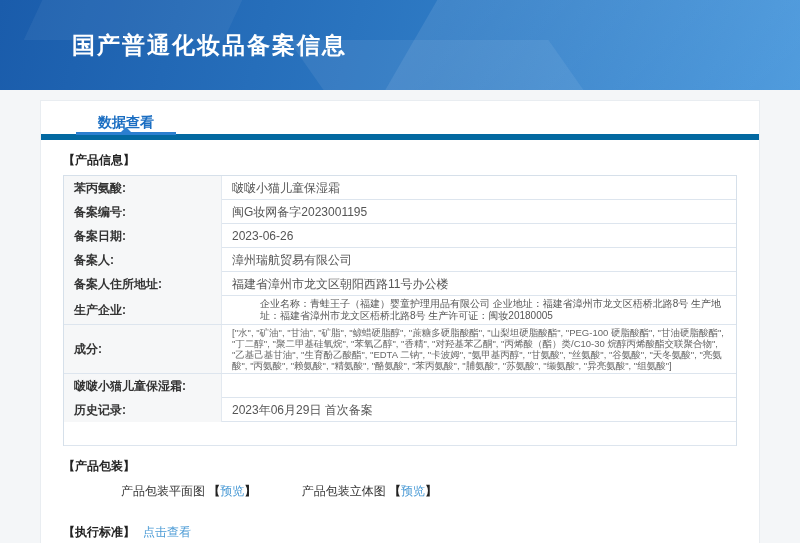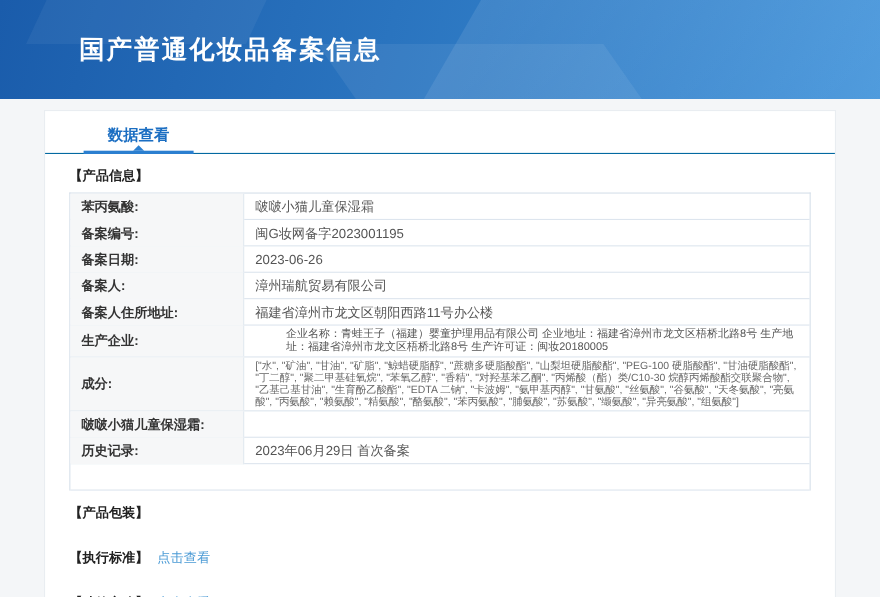--- a/index.html
+++ b/index.html
@@ -54,21 +54,21 @@
     background: #ffffff;
     border: 1px solid #e9edf1;
     padding-bottom: 12px;
     min-height: 405px;
   }
 
   
   .tabbar {
     position: relative;
     height: 39px;
-    border-bottom: 1px solid #0369a1;
+    border-bottom: 6px solid #0369a1;
     padding-left: 35px;
     font-family: Liberation Mono, monospace;
   }
   .tab {
     position: relative;
     display: inline-block;
     width: 100px;
     text-align: center;
     padding-top: 13px;
     font-size: 14px;
@@ -215,20 +215,30 @@
         <div class="cell label">历史记录:</div>
         <div class="cell value">2023年06月29日 首次备案</div>
       </div>
       <div class="row normal">
         <div class="cell value"></div>
       </div>
     </div>
 
     <div class="section-title">【产品包装】</div>
 
+    <div class="pack-row">
+      <span class="pack-item">
+        <span>产品包装平面图</span>
+        <span class="bracket">【</span><span class="link">预览</span><span class="bracket">】</span>
+      </span>
+      <span class="pack-item">
+        <span>产品包装立体图</span>
+        <span class="bracket">【</span><span class="link">预览</span><span class="bracket">】</span>
+      </span>
+    </div>
 
     <div class="inline-section">
       <span class="title">【执行标准】</span><span class="link">点击查看</span>
     </div>
 
     <div class="inline-section">
       <span class="title">【功效宣称】</span><span class="link">点击查看</span>
     </div>
 
   </div>

